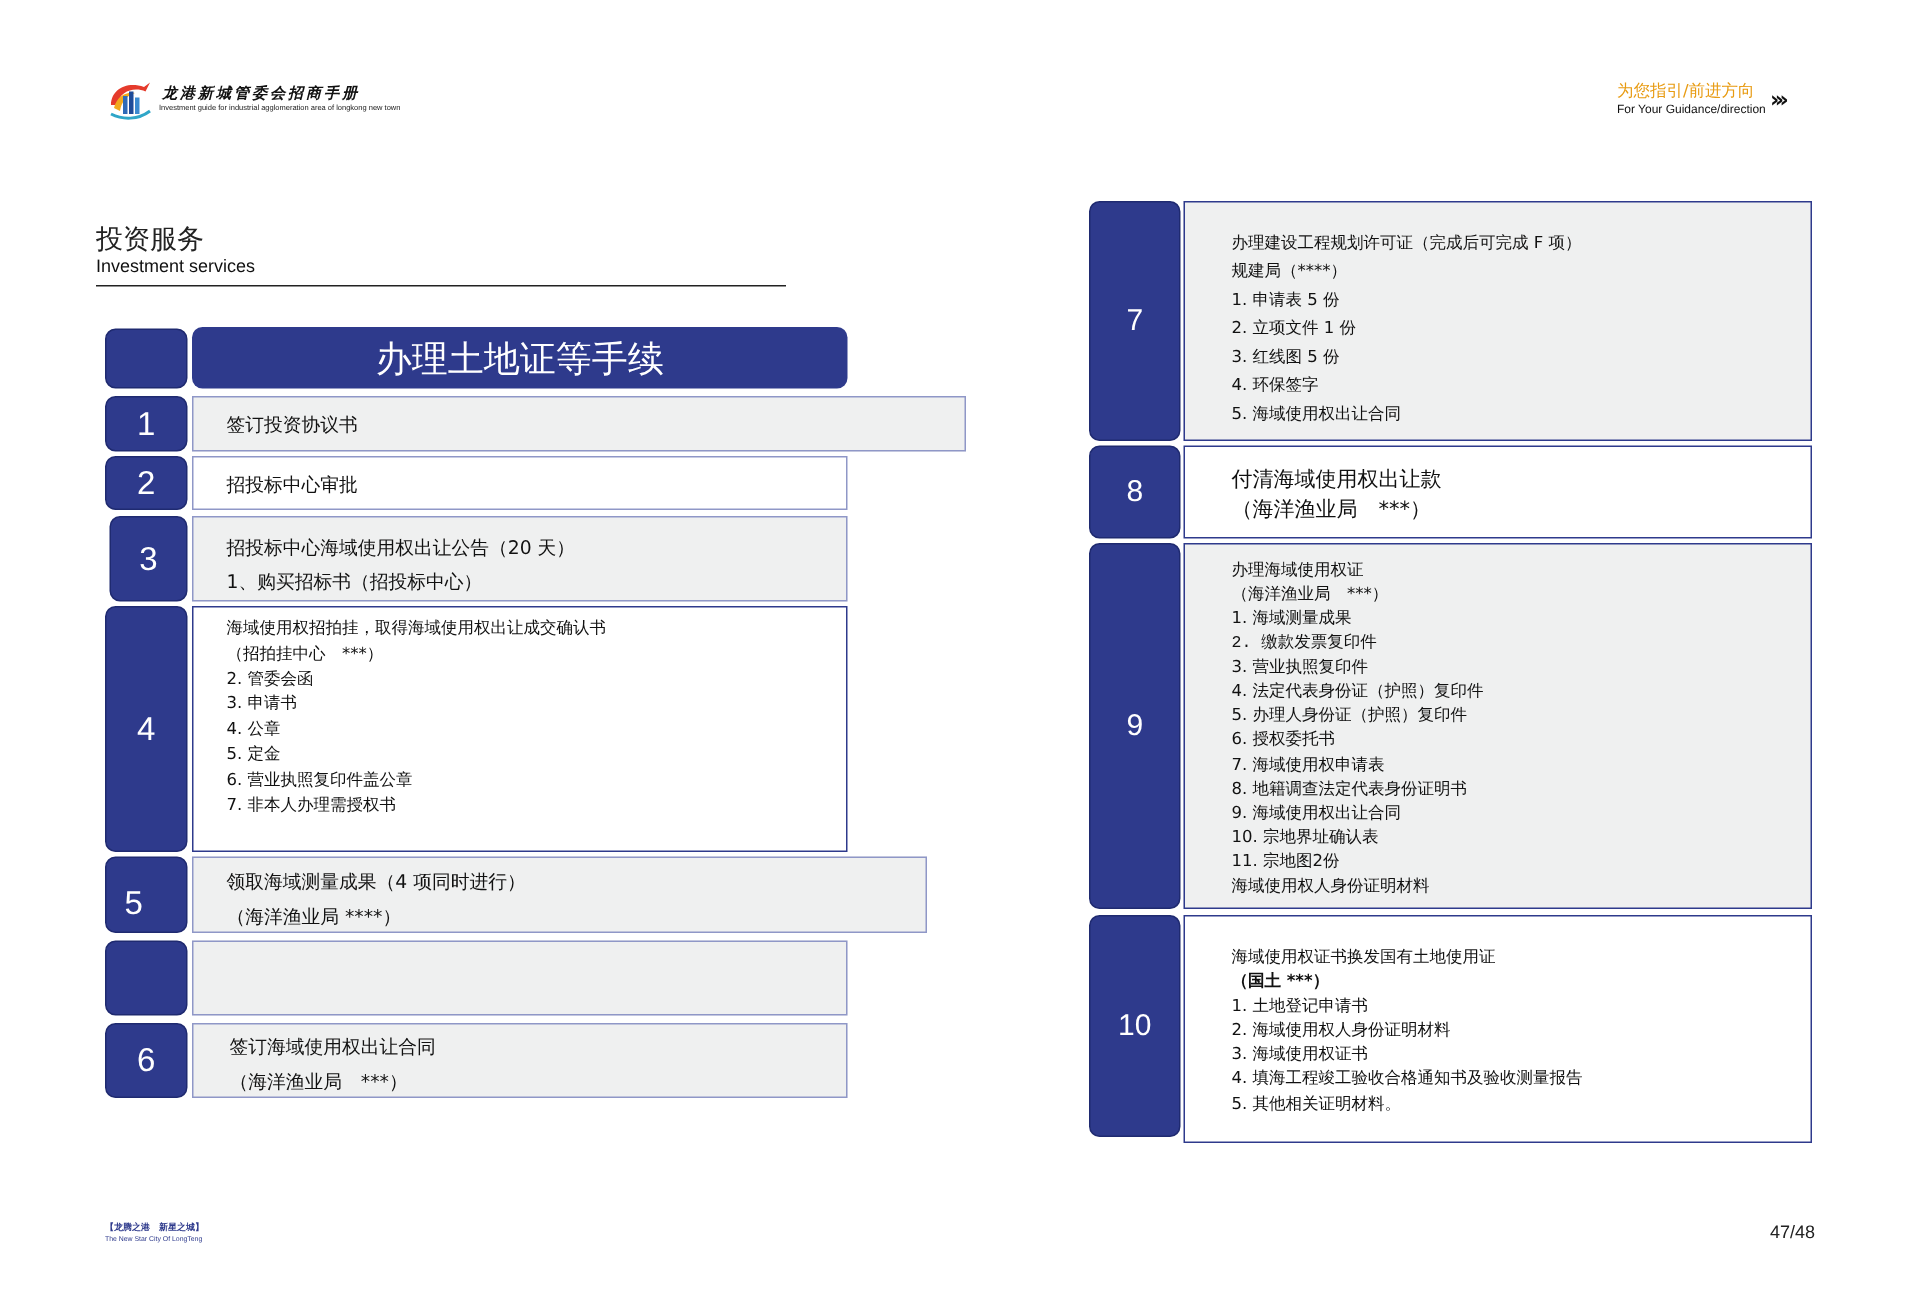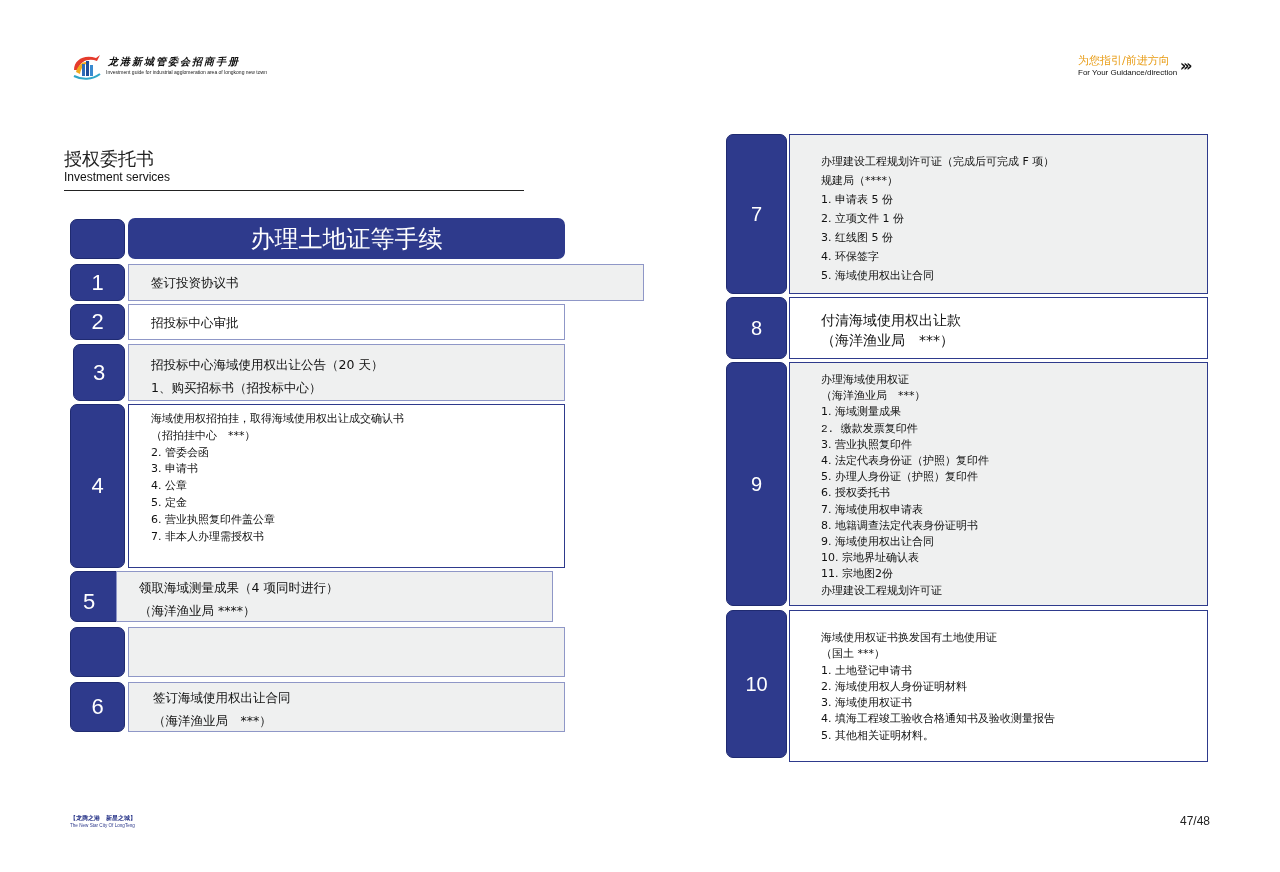--- a/index.html
+++ b/index.html
@@ -41,21 +41,21 @@
 </div>
 <div class="abs logo-title">龙港新城管委会招商手册</div>
 <div class="abs logo-sub">Investment guide for industrial agglomeration area of longkong new town</div>
 
 <div class="abs guide">
   <div class="guide-cn">为您指引/前进方向</div>
   <div class="guide-en">For Your Guidance/direction</div>
 </div>
 <div class="abs chev">›››</div>
 
-<div class="abs sec-cn">授权委托书</div>
+<div class="abs sec-cn">投资服务</div>
 <div class="abs sec-en">Investment services</div>
 <div class="abs sec-rule"></div>
 
 <div class="num" style="left:70px;top:219px;width:55px;height:40px;"></div>
 <div class="header-bar">办理土地证等手续</div>
 
 <div class="num" style="left:70px;top:264px;width:55px;height:37px;font-size:22px;">1</div>
 <div class="box" style="left:128px;top:264px;width:516px;height:37px;padding:10px 0 0 22px;">
   <span class="line">签订投资协议书</span>
 </div>
@@ -77,21 +77,21 @@
   <span class="line">（招拍挂中心　***）</span>
   <span class="line">2. 管委会函</span>
   <span class="line">3. 申请书</span>
   <span class="line">4. 公章</span>
   <span class="line">5. 定金</span>
   <span class="line">6. 营业执照复印件盖公章</span>
   <span class="line">7. 非本人办理需授权书</span>
 </div>
 
 <div class="num" style="left:70px;top:571px;width:55px;height:51px;font-size:22px;align-items:flex-end;justify-content:flex-start;padding:0 0 6px 12px;">5</div>
-<div class="box" style="left:116px;top:571px;width:437px;height:51px;padding:4px 0 0 22px;line-height:23px;">
+<div class="box" style="left:128px;top:571px;width:490px;height:51px;padding:4px 0 0 22px;line-height:23px;">
   <span class="line">领取海域测量成果（4 项同时进行）</span>
   <span class="line">（海洋渔业局 ****）</span>
 </div>
 
 <div class="num" style="left:70px;top:627px;width:55px;height:50px;"></div>
 <div class="box" style="left:128px;top:627px;width:437px;height:50px;"></div>
 
 <div class="num" style="left:70px;top:682px;width:55px;height:50px;font-size:22px;">6</div>
 <div class="box" style="left:128px;top:682px;width:437px;height:50px;padding:3px 0 0 24px;line-height:23px;">
   <span class="line">签订海域使用权出让合同</span>
@@ -123,27 +123,27 @@
   <span class="line" style="line-height:16.2px;font-family:Liberation Mono, monospace;">2. 缴款发票复印件</span>
   <span class="line" style="line-height:16.2px;">3. 营业执照复印件</span>
   <span class="line" style="line-height:16.2px;">4. 法定代表身份证（护照）复印件</span>
   <span class="line" style="line-height:16.2px;">5. 办理人身份证（护照）复印件</span>
   <span class="line" style="line-height:16.2px;">6. 授权委托书</span>
   <span class="line" style="line-height:16.2px;">7. 海域使用权申请表</span>
   <span class="line" style="line-height:16.2px;">8. 地籍调查法定代表身份证明书</span>
   <span class="line" style="line-height:16.2px;">9. 海域使用权出让合同</span>
   <span class="line" style="line-height:16.2px;">10. 宗地界址确认表</span>
   <span class="line" style="line-height:16.2px;">11. 宗地图2份</span>
-  <span class="line" style="line-height:16.2px;">办理建设工程规划许可证</span>
+  <span class="line" style="line-height:16.2px;">海域使用权人身份证明材料</span>
 </div>
 
 <div class="num" style="left:726px;top:610px;width:61px;height:148px;font-size:20px;">10</div>
 <div class="box white dark small" style="left:789px;top:610px;width:419px;height:152px;padding:19px 0 0 31px;">
   <span class="line" style="line-height:16.3px;">海域使用权证书换发国有土地使用证</span>
-  <span class="line" style="line-height:16.3px;">（国土 ***）</span>
+  <span class="line" style="line-height:16.3px;font-weight:bold;">（国土 ***）</span>
   <span class="line" style="line-height:16.3px;">1. 土地登记申请书</span>
   <span class="line" style="line-height:16.3px;">2. 海域使用权人身份证明材料</span>
   <span class="line" style="line-height:16.3px;">3. 海域使用权证书</span>
   <span class="line" style="line-height:16.3px;">4. 填海工程竣工验收合格通知书及验收测量报告</span>
   <span class="line" style="line-height:16.3px;">5. 其他相关证明材料。</span>
 </div>
 
 <div class="abs foot-cn">【龙腾之港　新星之城】</div>
 <div class="abs foot-en">The New Star City Of LongTeng</div>
 <div class="abs page-num">47/48</div>

